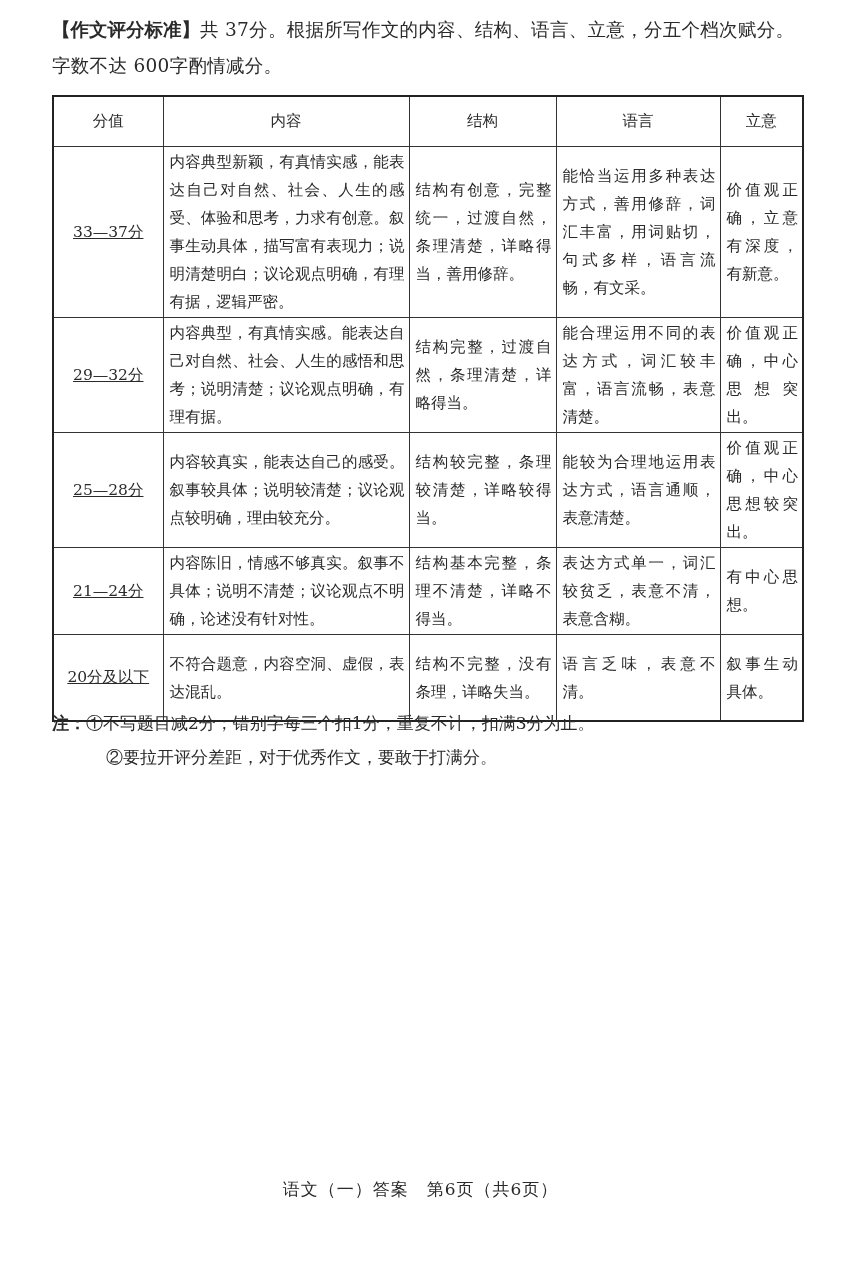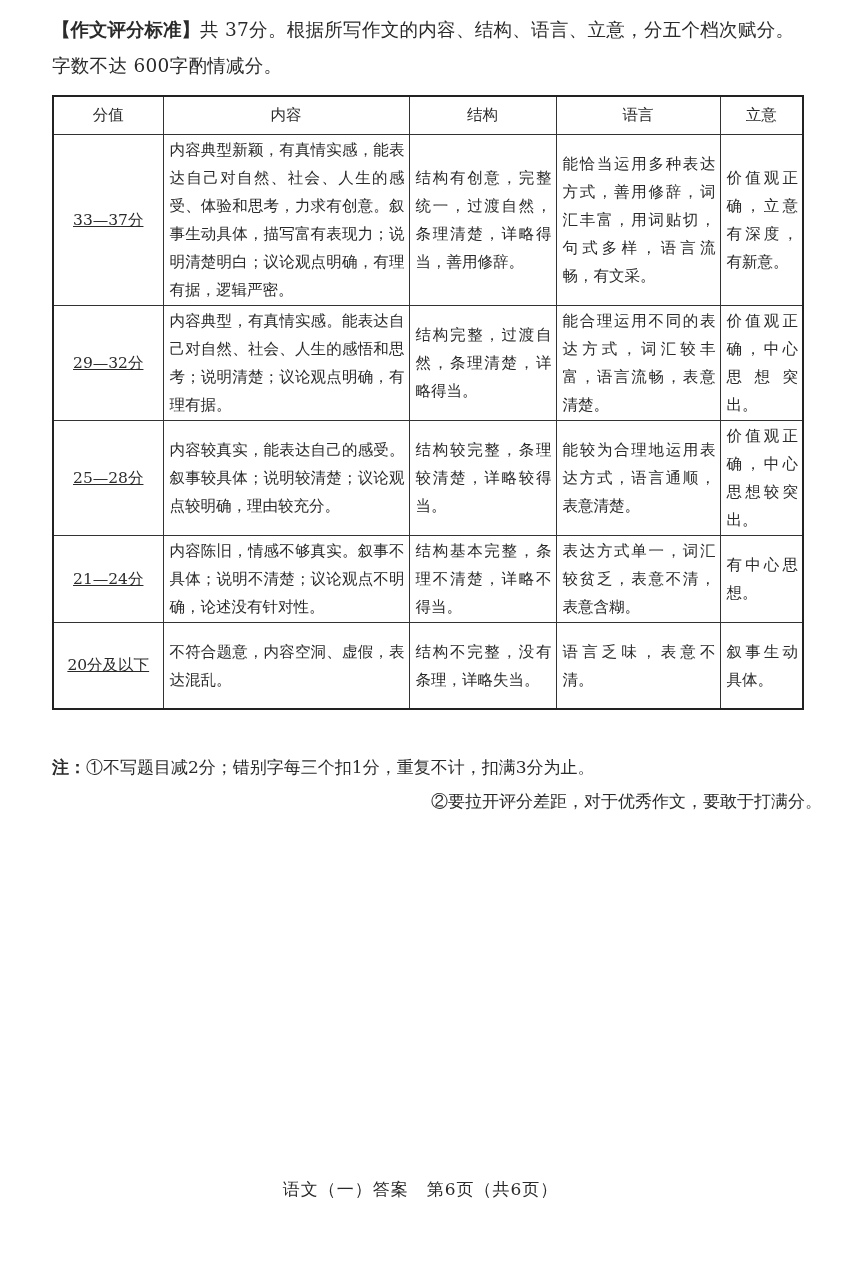--- a/index.html
+++ b/index.html
@@ -20,35 +20,35 @@
     table-layout: fixed;
   }
   table.rubric th, table.rubric td {
     border: 1px solid #333;
     vertical-align: middle;
   }
   table.rubric { border: 2px solid #222; }
   table.rubric th {
     height: 29px; font-weight: normal;
     font-family: "DejaVu Sans", "Liberation Sans", sans-serif;
-    font-size: 15.5px; text-align: center; padding: 4px;
+    font-size: 15.5px; text-align: center; padding: 10px;
   }
   td.score { text-align: center; font-size: 15.5px; text-decoration: underline; }
   td.cell { padding: 1px 4px 1px 6px; line-height: 28px; text-align: justify; }
   tr.r1 td { height: 168px; }
   tr.r2 td { height: 111px; }
   tr.r3 td { height: 112px; }
   tr.r4 td { height: 83px; }
   tr.r5 td { height: 83px; }
   .notes {
     position: absolute; left: 52px; top: 706px; width: 770px;
-    font-size: 17px; line-height: 34px; margin-top: 44px;
+    font-size: 17px; line-height: 34px;
   }
   .notes .label { font-family: "DejaVu Sans", "Liberation Sans", sans-serif; font-weight: bold; }
-  .notes .n2 { padding-left: 54px; text-align: right; }
+  .notes .n2 { padding-left: 54px; }
   .footer {
     position: absolute; left: 0; width: 841px; top: 1178px;
     text-align: center; font-size: 17px; letter-spacing: 1px;
   }
 </style>
 </head>
 <body>
 
 <div class="intro">
   <div><span class="bold">【作文评分标准】</span><span>共 37分。根据所写作文的内容、结构、语言、立意，分五个档次赋分。</span></div>

